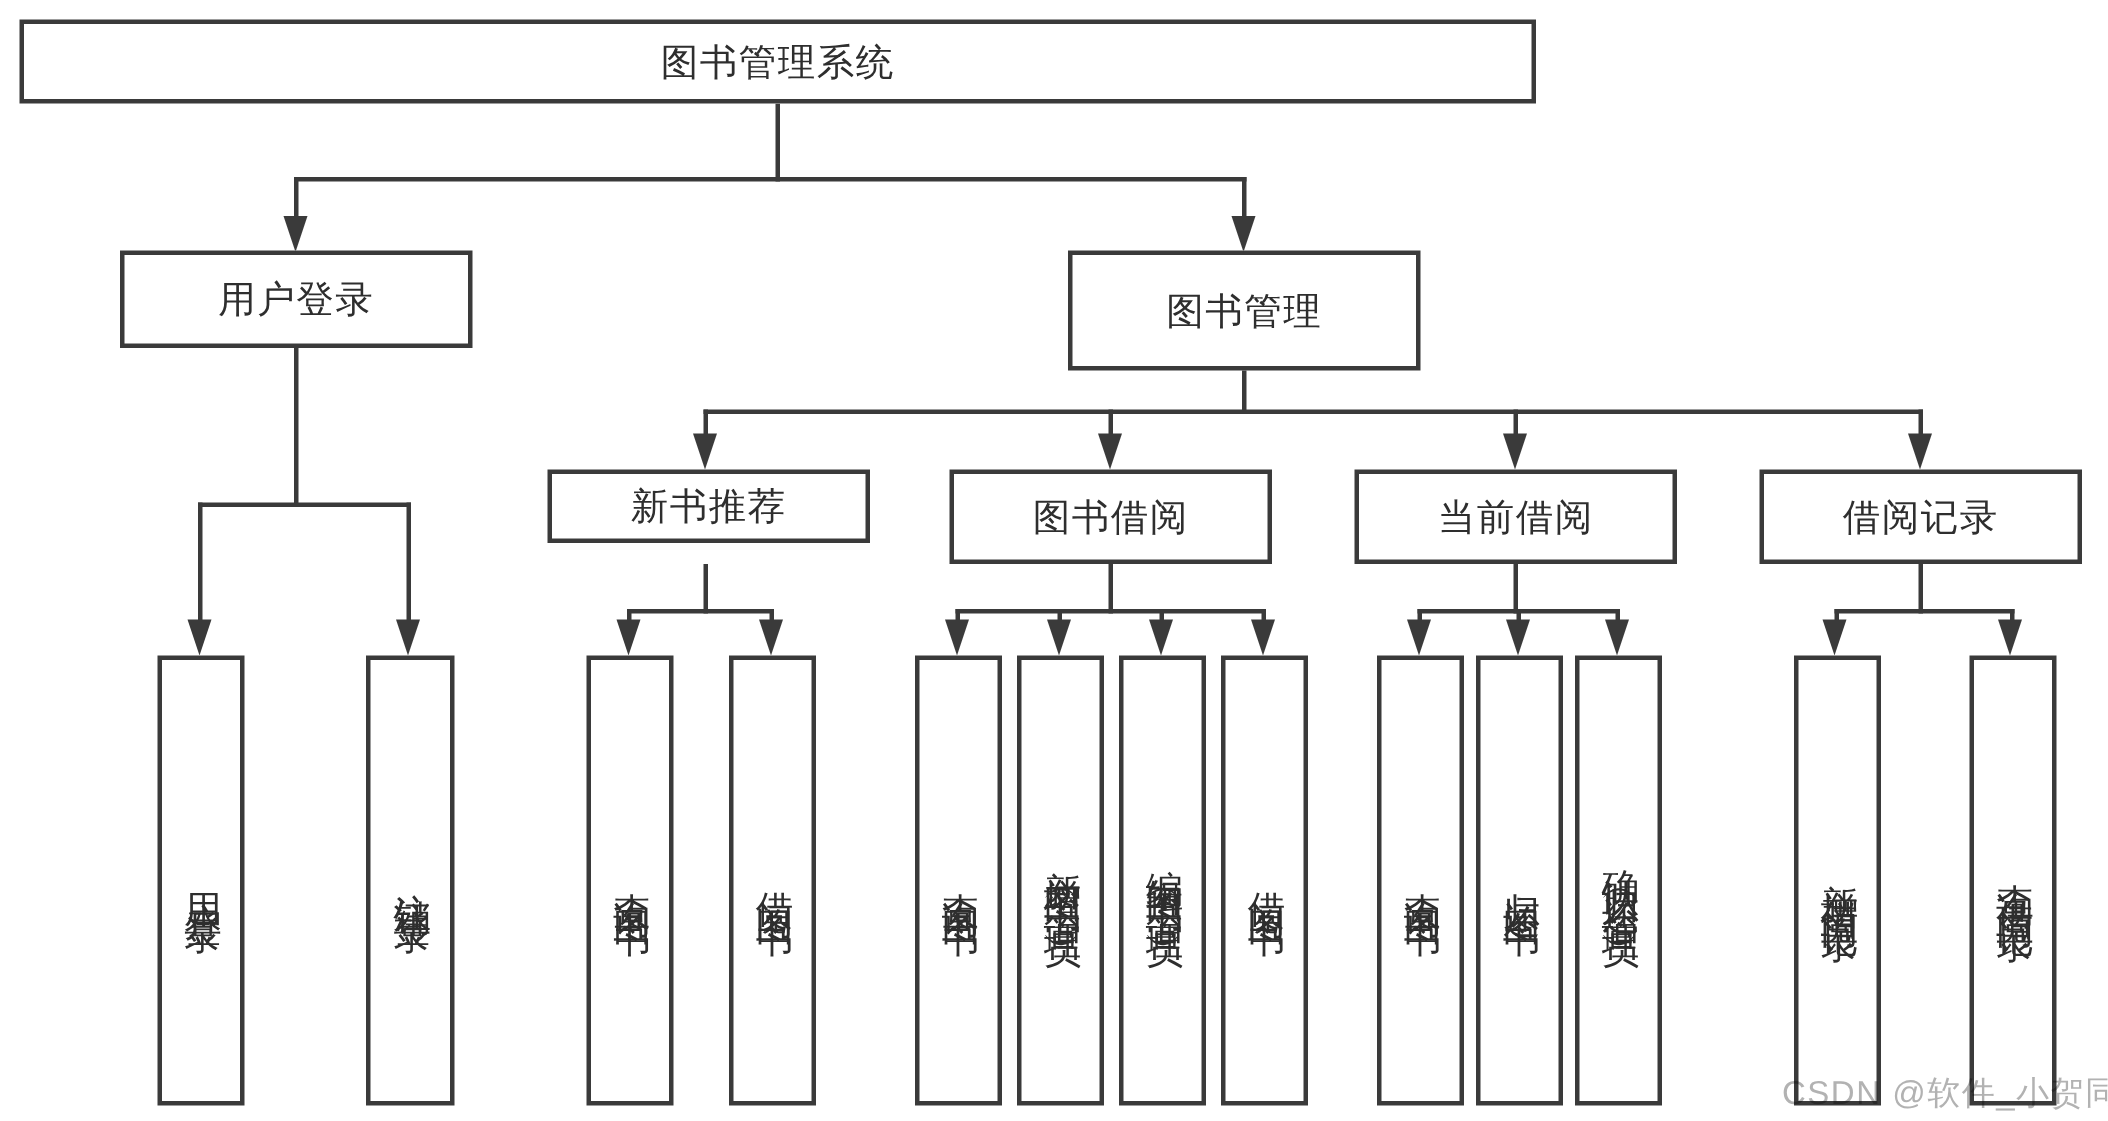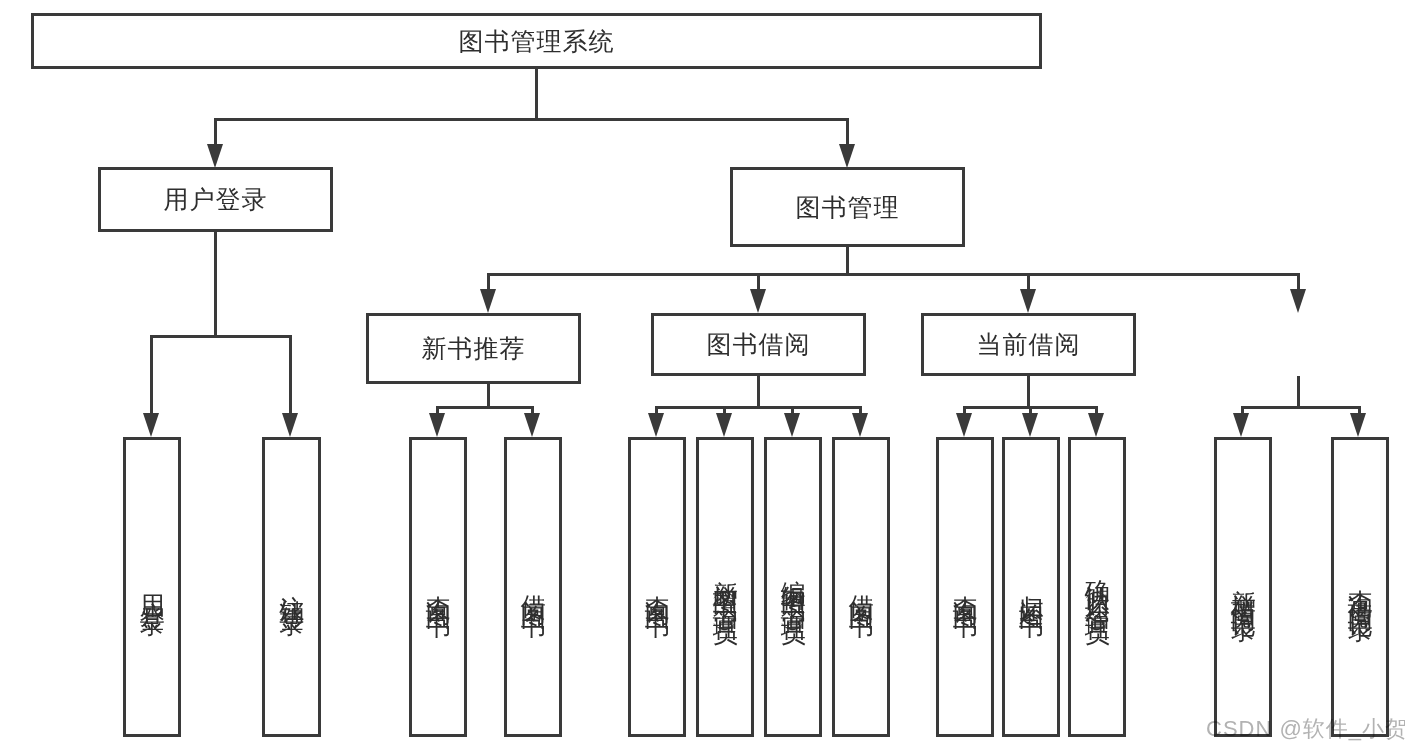--- a/index.html
+++ b/index.html
@@ -7,21 +7,21 @@
     --text:#2e2e2e;
     --wm:#b2b2b2;
     --bg:#ffffff;
   }
   *{margin:0;padding:0;box-sizing:border-box;}
   html,body{background:var(--bg);}
   body{
     width:1405px;height:747px;position:relative;overflow:hidden;
     font-family:"Liberation Sans", sans-serif;color:var(--text);
   }
-  .canvas{position:absolute;inset:0;margin-left:18px;}
+  .canvas{position:absolute;inset:0;}
   
   .n{
     position:absolute;background:#fff;border:3px solid var(--line);
     display:flex;align-items:center;justify-content:center;
     font-size:25px;letter-spacing:1px;color:var(--text);z-index:2;
   }
   
   .v{
     position:absolute;top:437px;height:300px;width:58px;
     background:#fff;border:3px solid var(--line);
@@ -115,32 +115,35 @@
   </div>
 
   <div class="n" style="left:80px;top:167px;width:235px;height:65px">
     <span>用户登录</span>
   </div>
 
   <div class="n" style="left:712px;top:167px;width:235px;height:80px">
     <span>图书管理</span>
   </div>
 
-  <div class="n" style="left:348px;top:313px;width:215px;height:71px">
+  <div class="n" style="left:365px;top:313px;width:215px;height:49px">
     <span>新书推荐</span>
   </div>
 
   <div class="n" style="left:633px;top:313px;width:215px;height:63px">
     <span>图书借阅</span>
   </div>
 
   <div class="n" style="left:903px;top:313px;width:215px;height:63px">
     <span>当前借阅</span>
   </div>
 
+  <div class="n" style="left:1173px;top:313px;width:215px;height:63px">
+    <span>借阅记录</span>
+  </div>
 
   <div class="v" style="left:105px">
     <span>用户登录</span>
   </div>
   <div class="v" style="left:244px;width:59px">
     <span>注销登录</span>
   </div>
 
   <div class="v" style="left:391px">
     <span>查询图书</span>

